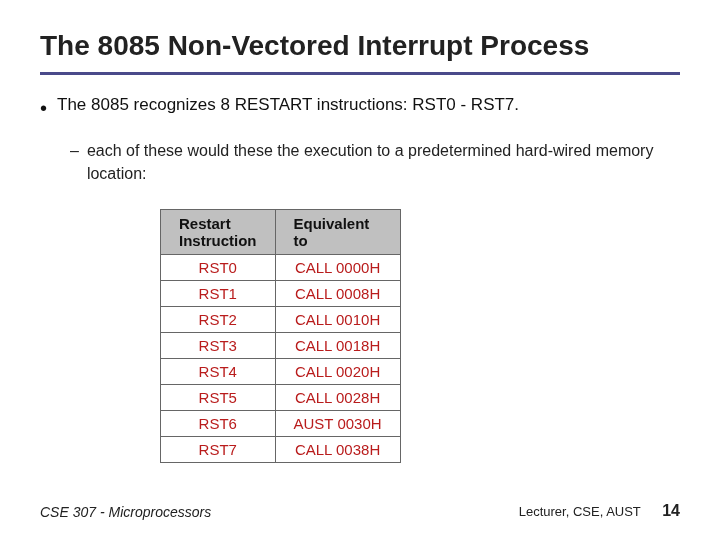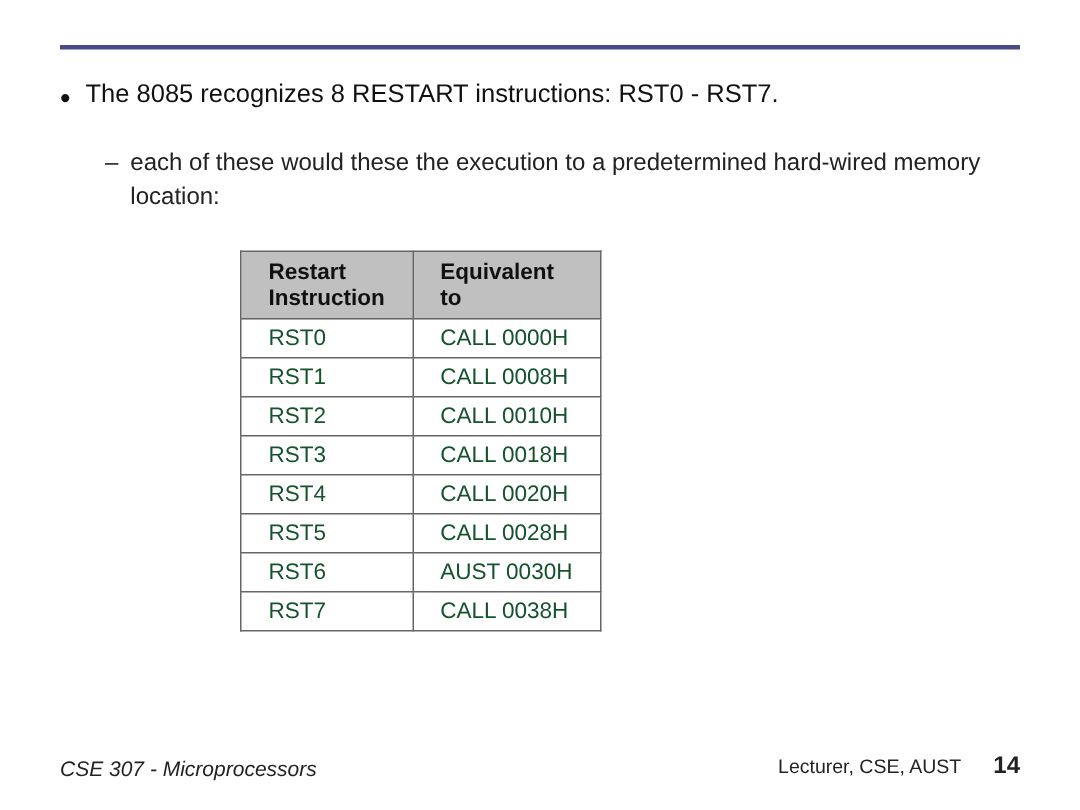--- a/index.html
+++ b/index.html
@@ -92,21 +92,22 @@
       border: 1px solid #666;
       padding: 5px 18px;
       text-align: left;
       font-weight: bold;
       color: #111;
     }
 
     td {
       border: 1px solid #666;
       padding: 4px 18px;
-      color: #14532d;
+      text-align: center;
+      color: #b91c1c;
       background: #fff;
     }
 
     .footer {
       display: flex;
       justify-content: space-between;
       align-items: flex-end;
       margin-top: 12px;
       font-size: 13px;
       color: #222;
@@ -124,20 +125,21 @@
 
     .footer-page {
       font-size: 16px;
       font-weight: bold;
     }
   </style>
 </head>
 <body>
 
 <div class="slide">
+  <div class="title">The 8085 Non-Vectored Interrupt Process</div>
   <div class="title-divider"></div>
 
   <div class="content">
     <div class="bullet-item">
       <span class="bullet-dot">•</span>
       <span class="bullet-text">The 8085 recognizes 8 RESTART instructions: RST0 - RST7.</span>
     </div>
 
     <div class="sub-item">
       <span class="dash">–</span>

